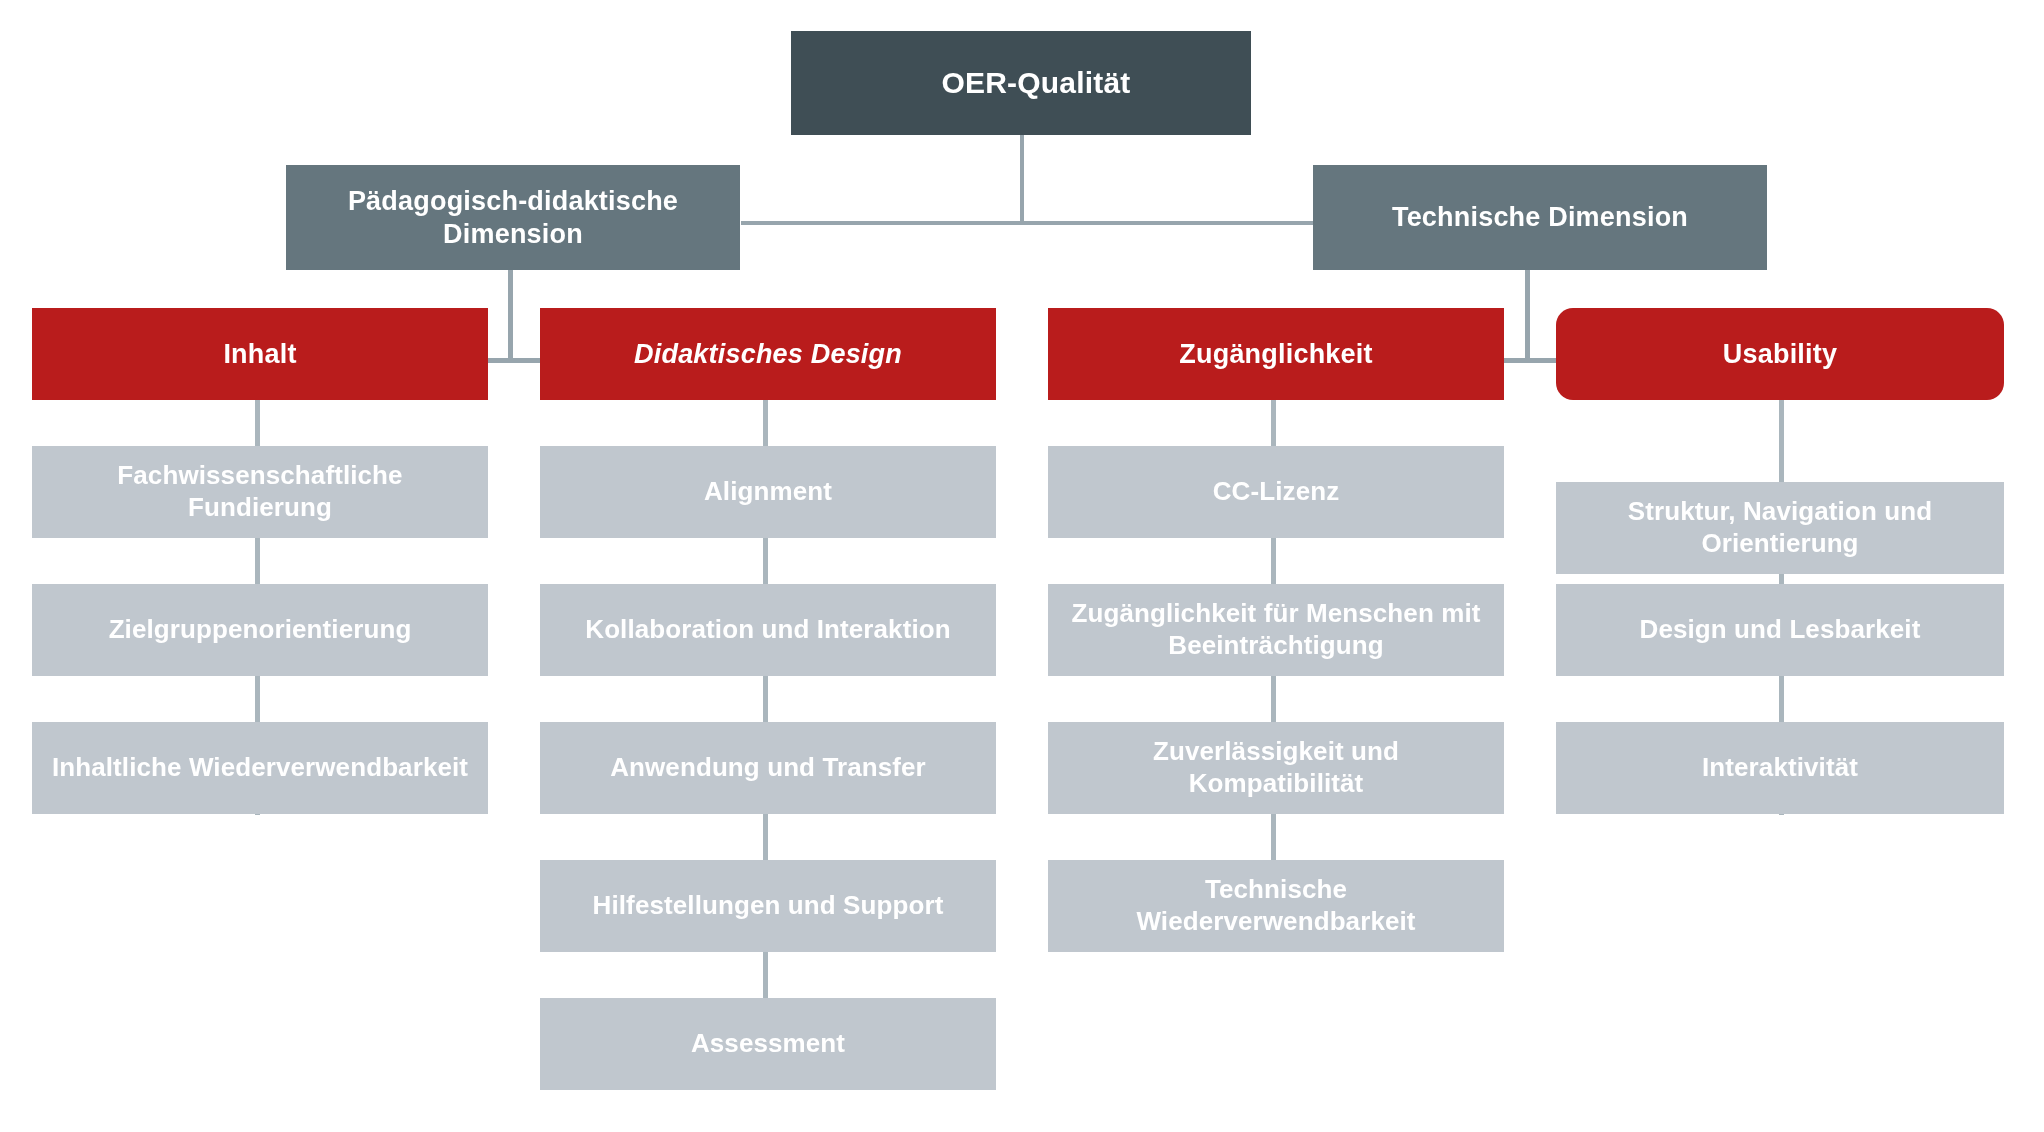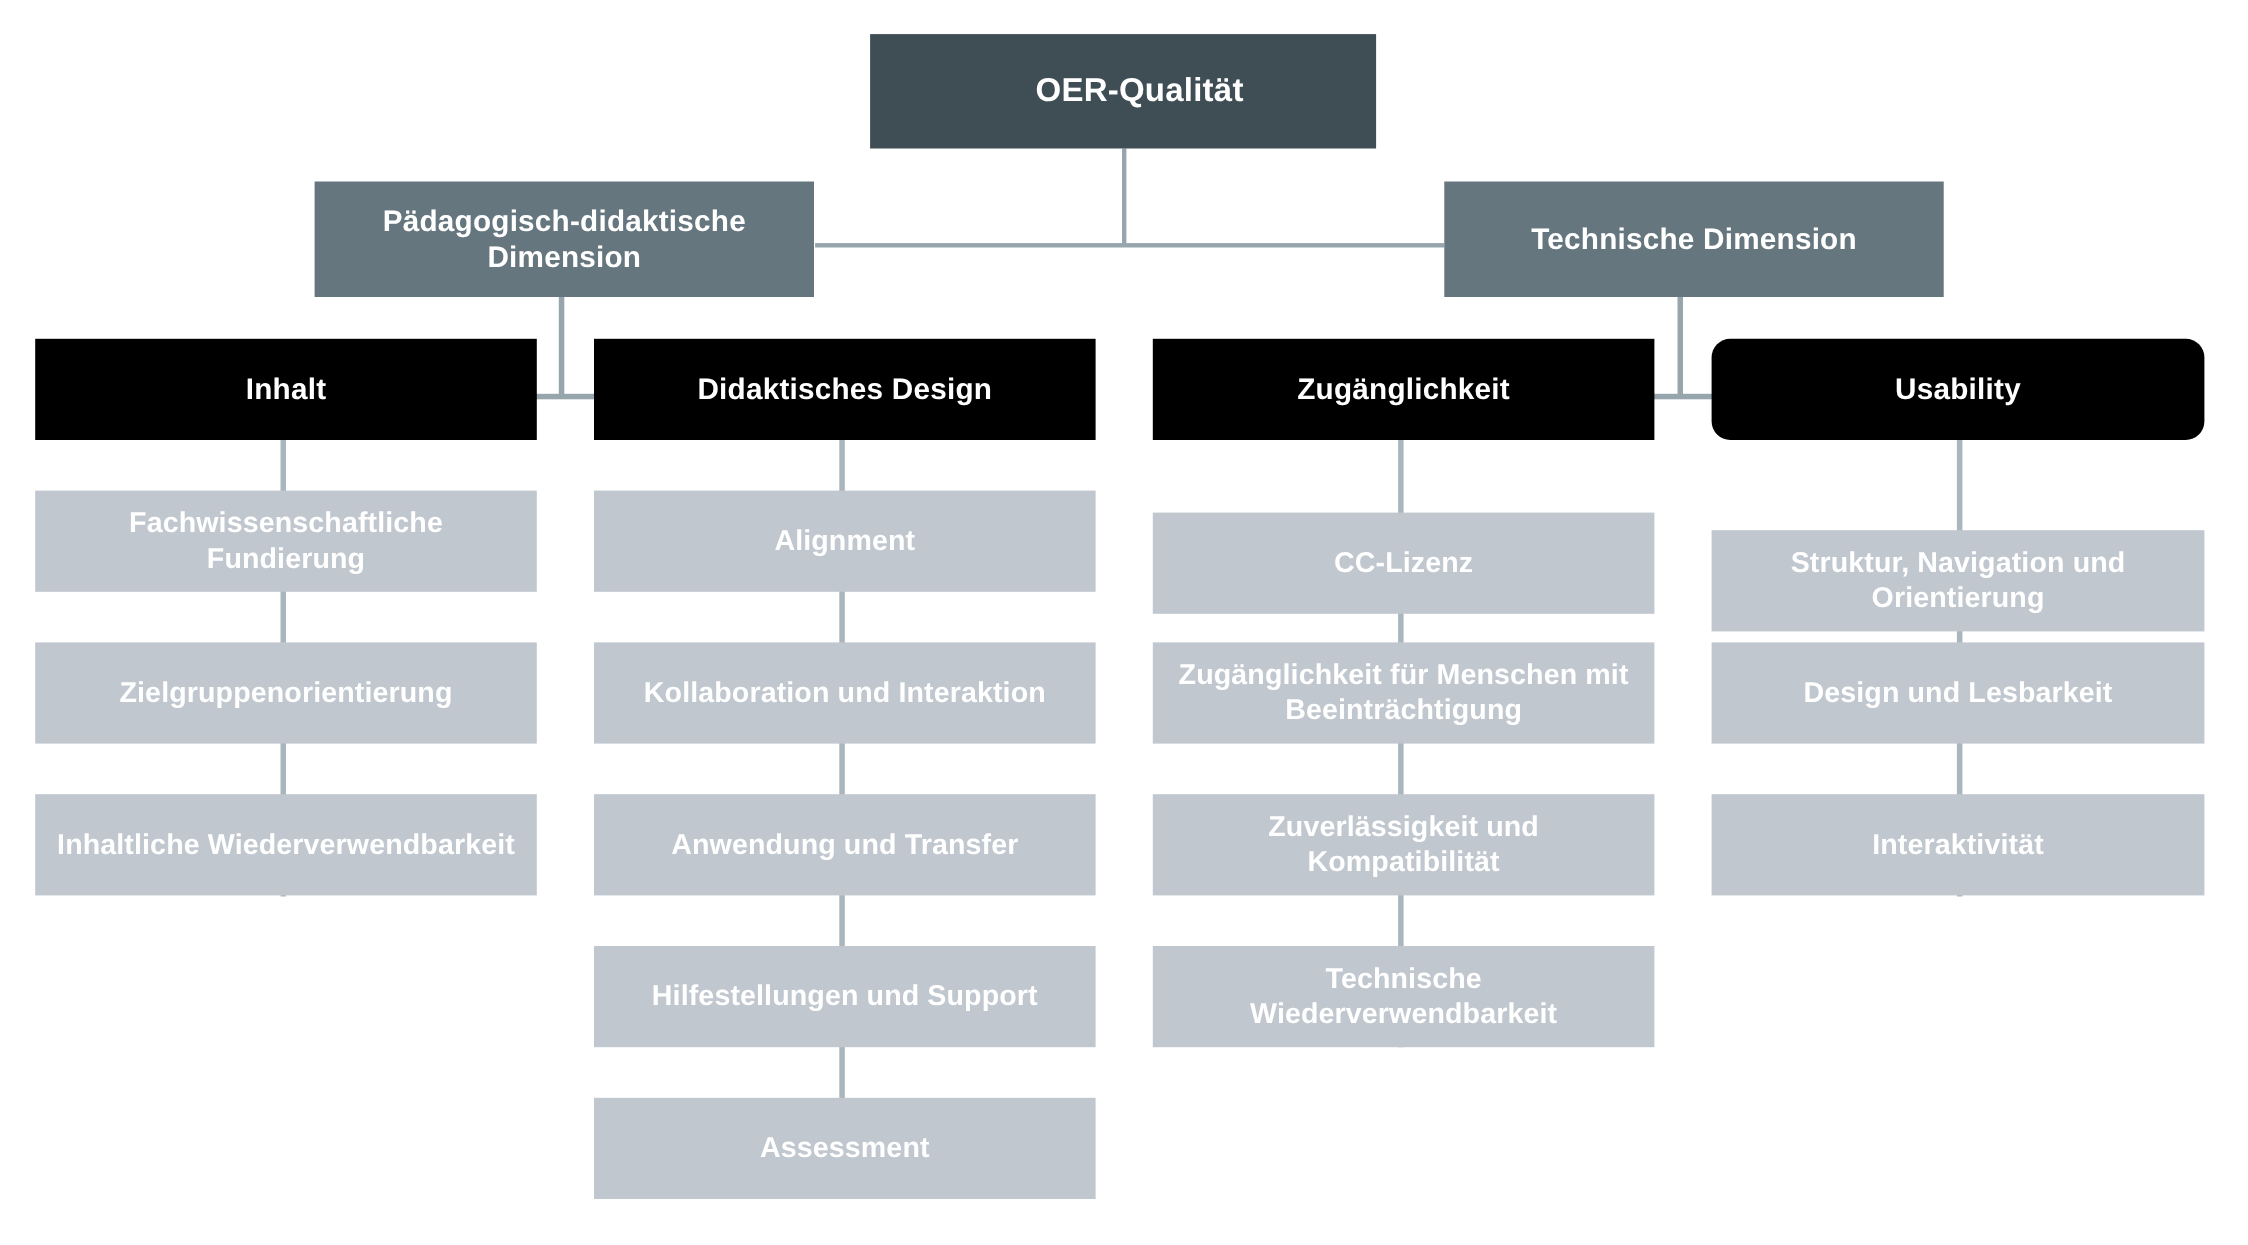--- a/index.html
+++ b/index.html
@@ -17,21 +17,21 @@
     font-weight:bold;
     line-height:1.22;
     box-sizing:border-box;
     padding:4px 14px;
     z-index:3;
   }
   .node span{display:block;width:100%;}
 
   .lvl-root{background:#3f4e55;font-size:30px;letter-spacing:.2px;}
   .lvl-dim {background:#65767e;font-size:27px;letter-spacing:.2px;}
-  .lvl-cat {background:#000000;font-size:27px;letter-spacing:.2px;}
+  .lvl-cat {background:#b91c1c;font-size:27px;letter-spacing:.2px;}
   .lvl-leaf{background:#c0c7ce;font-size:26px;letter-spacing:.1px;}
 
   .conn{position:absolute;background:#97a5ad;z-index:1;}
   .conn.thin{background:#aab6bd;}
 </style>
 </head>
 <body>
 
 <div id="diagram">
 
@@ -60,21 +60,21 @@
   <div class="node lvl-dim" style="left:286px;top:165px;width:454px;height:105px;text-align:center;">
     <span>Pädagogisch-didaktische Dimension</span>
   </div>
   <div class="node lvl-dim" style="left:1313px;top:165px;width:454px;height:105px;">
     <span>Technische Dimension</span>
   </div>
 
   <div class="node lvl-cat" style="left:32px;top:308px;width:456px;height:92px;">
     <span>Inhalt</span>
   </div>
-  <div class="node lvl-cat" style="left:540px;top:308px;width:456px;height:92px;">
+  <div class="node lvl-cat" style="left:540px;top:308px;width:456px;height:92px;font-style:italic;">
     <span>Didaktisches Design</span>
   </div>
   <div class="node lvl-cat" style="left:1048px;top:308px;width:456px;height:92px;">
     <span>Zugänglichkeit</span>
   </div>
   <div class="node lvl-cat" style="left:1556px;top:308px;width:448px;height:92px;border-radius:17px;">
     <span>Usability</span>
   </div>
 
   <div class="node lvl-leaf" style="left:32px;top:446px;width:456px;height:92px;">
@@ -96,21 +96,21 @@
   <div class="node lvl-leaf" style="left:540px;top:722px;width:456px;height:92px;">
     <span>Anwendung und Transfer</span>
   </div>
   <div class="node lvl-leaf" style="left:540px;top:860px;width:456px;height:92px;">
     <span>Hilfestellungen und Support</span>
   </div>
   <div class="node lvl-leaf" style="left:540px;top:998px;width:456px;height:92px;">
     <span>Assessment</span>
   </div>
 
-  <div class="node lvl-leaf" style="left:1048px;top:446px;width:456px;height:92px;margin-top:20px;">
+  <div class="node lvl-leaf" style="left:1048px;top:446px;width:456px;height:92px;">
     <span>CC-Lizenz</span>
   </div>
   <div class="node lvl-leaf" style="left:1048px;top:722px;width:456px;height:92px;">
     <span>Zuverlässigkeit und Kompatibilität</span>
   </div>
   <div class="node lvl-leaf" style="left:1048px;top:584px;width:456px;height:92px;">
     <span>Zugänglichkeit für Menschen mit Beeinträchtigung</span>
   </div>
   <div class="node lvl-leaf" style="left:1048px;top:860px;width:456px;height:92px;">
     <span>Technische Wiederverwendbarkeit</span>

